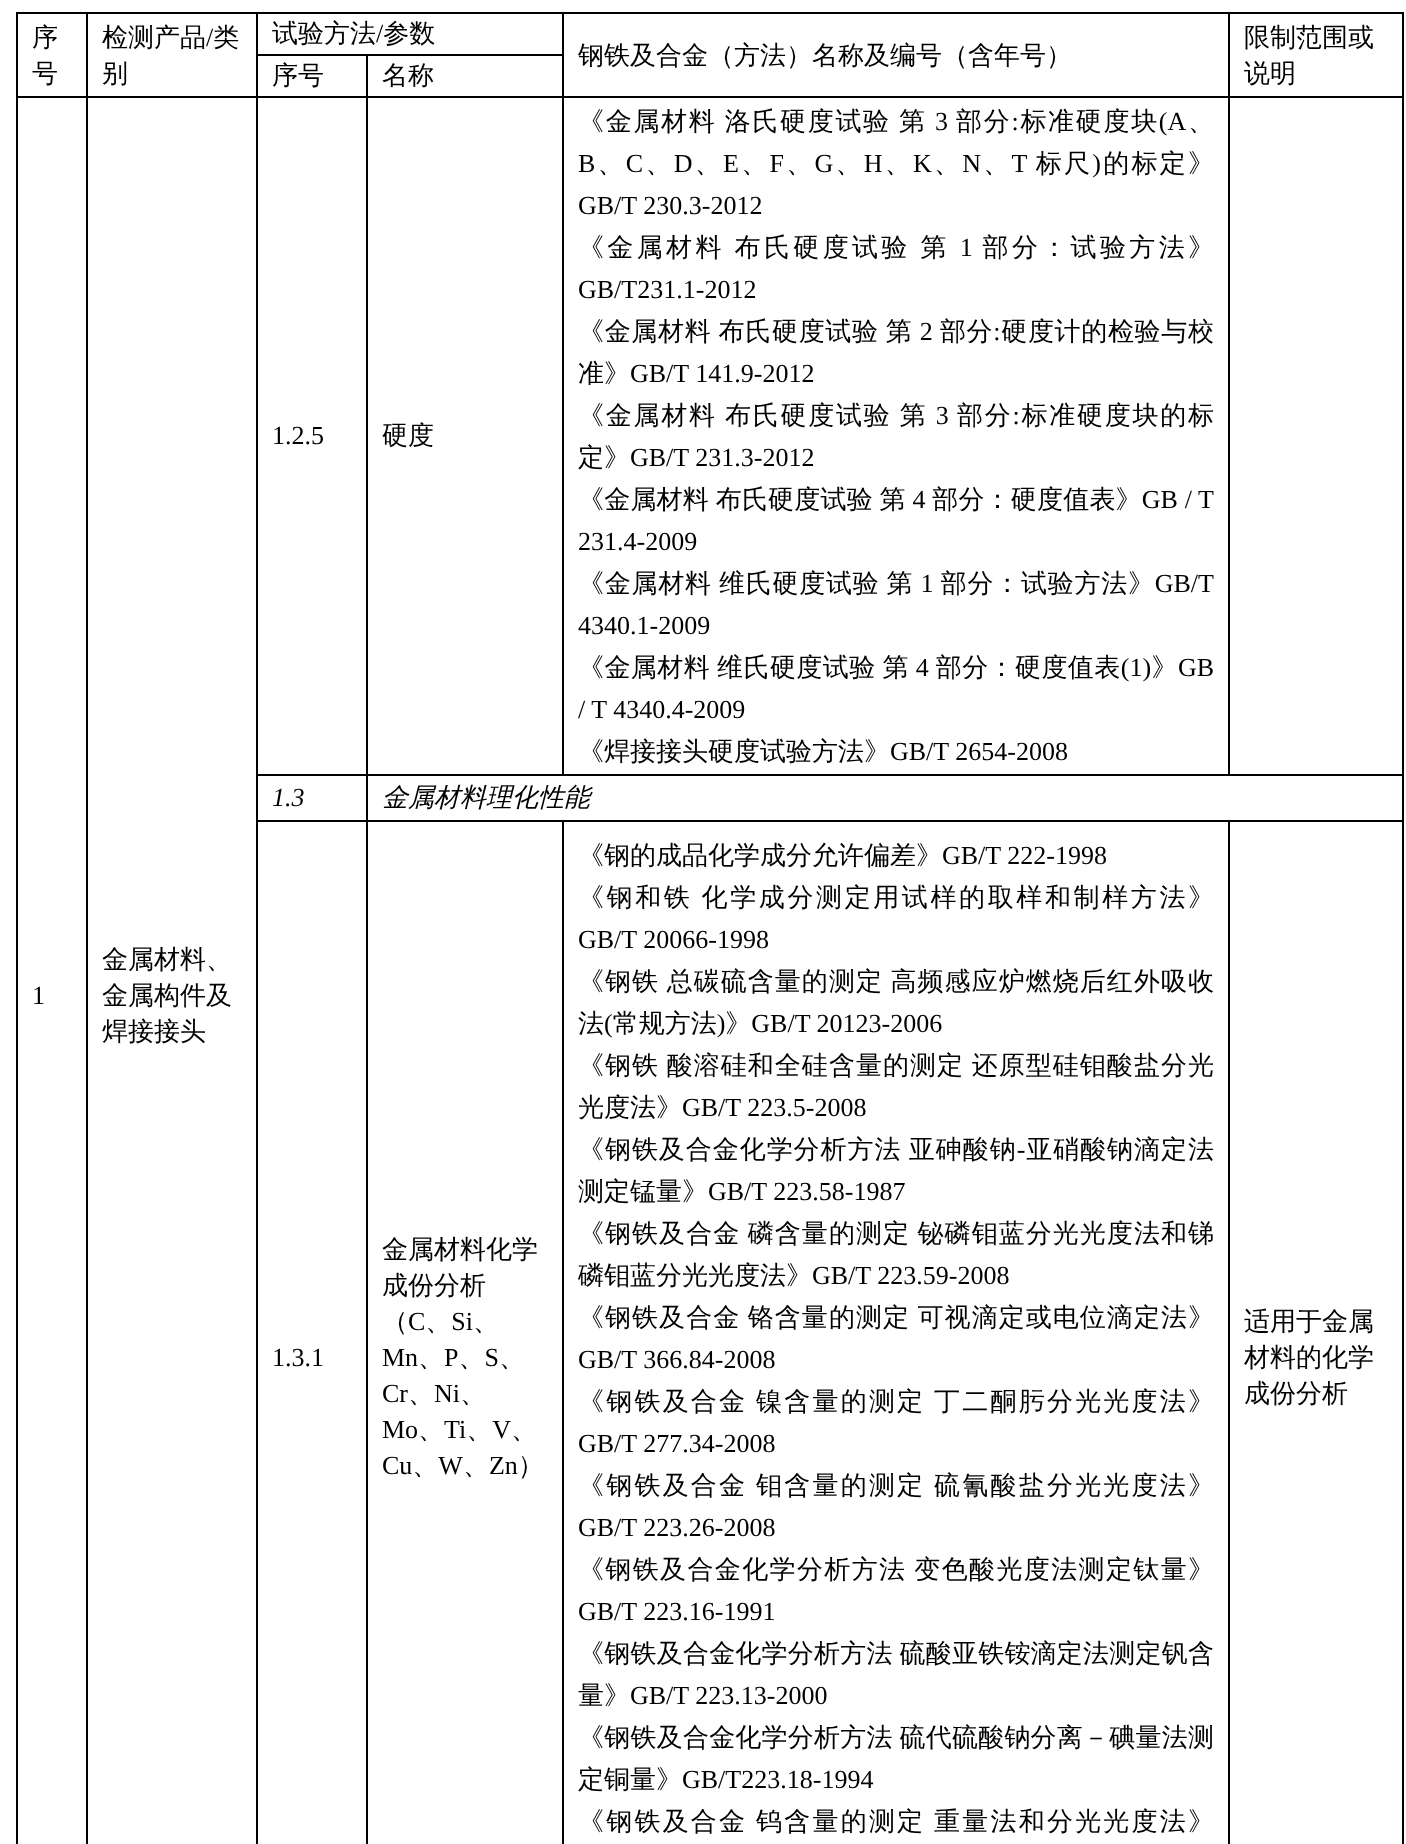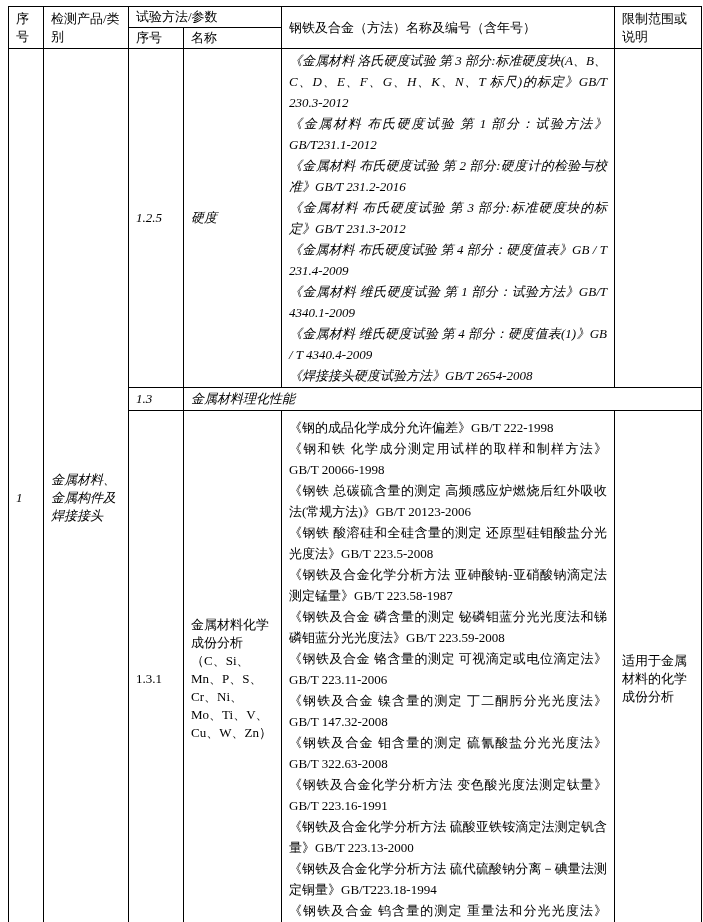--- a/index.html
+++ b/index.html
@@ -66,21 +66,21 @@
     text-justify: inter-character;
     line-height: 25px;
     padding: 1px 6px;
   }
   td.limit-cell {
     vertical-align: middle;
     line-height: 23px;
     text-align: justify;
     text-justify: inter-character;
   }
-  tr.r-hardness > td { height: 313px; font-style: italic; }
+  tr.r-hardness > td { height: 313px; }
   tr.r-phys     > td { height: 20px; font-style: italic; }
   tr.r-chem     > td { height: 534px; }
 </style>
 </head>
 <body>
 
 <div class="doc-wrap">
   <table class="cap-table">
     <colgroup>
       <col class="c-seq">
@@ -105,21 +105,21 @@
     </thead>
     <tbody>
       <tr class="r-hardness">
         <td rowspan="3" class="center">1</td>
         <td rowspan="3" class="product-cell">金属材料、金属构件及焊接接头</td>
         <td class="item-cell">1.2.5</td>
         <td class="item-cell">硬度</td>
         <td class="standards-cell">
             <div class="std-line">《金属材料 洛氏硬度试验 第 3 部分:标准硬度块(A、B、C、D、E、F、G、H、K、N、T 标尺)的标定》GB/T 230.3-2012</div>
             <div class="std-line">《金属材料 布氏硬度试验 第 1 部分：试验方法》GB/T231.1-2012</div>
-            <div class="std-line">《金属材料 布氏硬度试验 第 2 部分:硬度计的检验与校准》GB/T 231.2-2016</div>
+            <div class="std-line">《金属材料 布氏硬度试验 第 2 部分:硬度计的检验与校准》GB/T 141.9-2012</div>
             <div class="std-line">《金属材料 布氏硬度试验 第 3 部分:标准硬度块的标定》GB/T 231.3-2012</div>
             <div class="std-line">《金属材料 布氏硬度试验 第 4 部分：硬度值表》GB / T 231.4-2009</div>
             <div class="std-line">《金属材料 维氏硬度试验 第 1 部分：试验方法》GB/T 4340.1-2009</div>
             <div class="std-line">《金属材料 维氏硬度试验 第 4 部分：硬度值表(1)》GB / T 4340.4-2009</div>
             <div class="std-line">《焊接接头硬度试验方法》GB/T 2654-2008</div>
           </td>
         <td class="limit-cell"></td>
       </tr>
       <tr class="r-phys">
         <td class="item-cell">1.3</td>
@@ -128,23 +128,23 @@
       <tr class="r-chem">
         <td class="item-cell">1.3.1</td>
         <td class="name-cell">金属材料化学成份分析（C、Si、Mn、P、S、Cr、Ni、Mo、Ti、V、Cu、W、Zn）</td>
         <td class="standards-cell">
             <div class="std-line">《钢的成品化学成分允许偏差》GB/T 222-1998</div>
             <div class="std-line">《钢和铁 化学成分测定用试样的取样和制样方法》GB/T 20066-1998</div>
             <div class="std-line">《钢铁 总碳硫含量的测定 高频感应炉燃烧后红外吸收法(常规方法)》GB/T 20123-2006</div>
             <div class="std-line">《钢铁 酸溶硅和全硅含量的测定 还原型硅钼酸盐分光光度法》GB/T 223.5-2008</div>
             <div class="std-line">《钢铁及合金化学分析方法 亚砷酸钠-亚硝酸钠滴定法测定锰量》GB/T 223.58-1987</div>
             <div class="std-line">《钢铁及合金 磷含量的测定 铋磷钼蓝分光光度法和锑磷钼蓝分光光度法》GB/T 223.59-2008</div>
-            <div class="std-line">《钢铁及合金 铬含量的测定 可视滴定或电位滴定法》GB/T 223.11-2006</div>
-            <div class="std-line">《钢铁及合金 镍含量的测定 丁二酮肟分光光度法》GB/T 147.32-2008</div>
-            <div class="std-line">《钢铁及合金 钼含量的测定 硫氰酸盐分光光度法》GB/T 322.63-2008</div>
+            <div class="std-line">《钢铁及合金 铬含量的测定 可视滴定或电位滴定法》GB/T 366.84-2008</div>
+            <div class="std-line">《钢铁及合金 镍含量的测定 丁二酮肟分光光度法》GB/T 277.34-2008</div>
+            <div class="std-line">《钢铁及合金 钼含量的测定 硫氰酸盐分光光度法》GB/T 223.26-2008</div>
             <div class="std-line">《钢铁及合金化学分析方法 变色酸光度法测定钛量》GB/T 223.16-1991</div>
             <div class="std-line">《钢铁及合金化学分析方法 硫酸亚铁铵滴定法测定钒含量》GB/T 223.13-2000</div>
             <div class="std-line">《钢铁及合金化学分析方法 硫代硫酸钠分离－碘量法测定铜量》GB/T223.18-1994</div>
             <div class="std-line">《钢铁及合金 钨含量的测定 重量法和分光光度法》GB/T 223.43-2008</div>
           </td>
         <td class="limit-cell">适用于金属材料的化学成份分析</td>
       </tr>
     </tbody>
   </table>
 </div>

